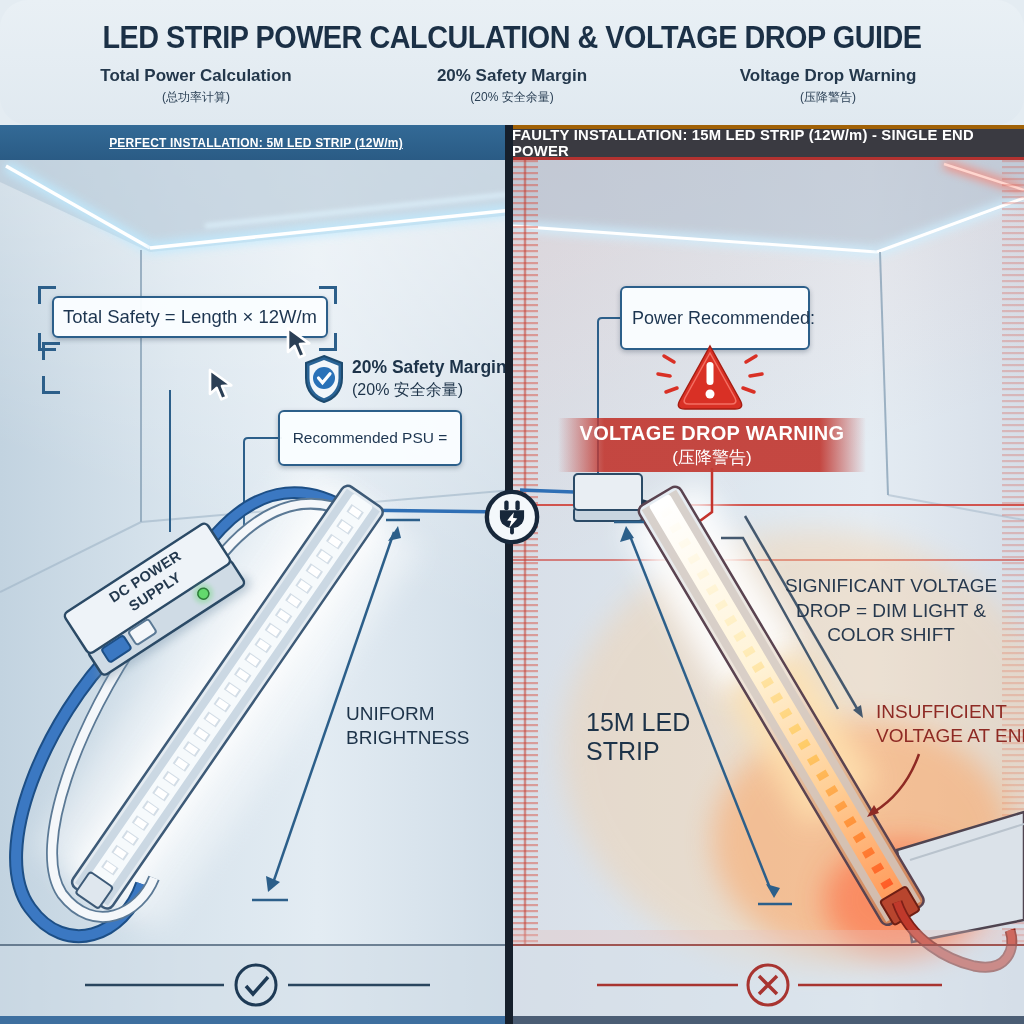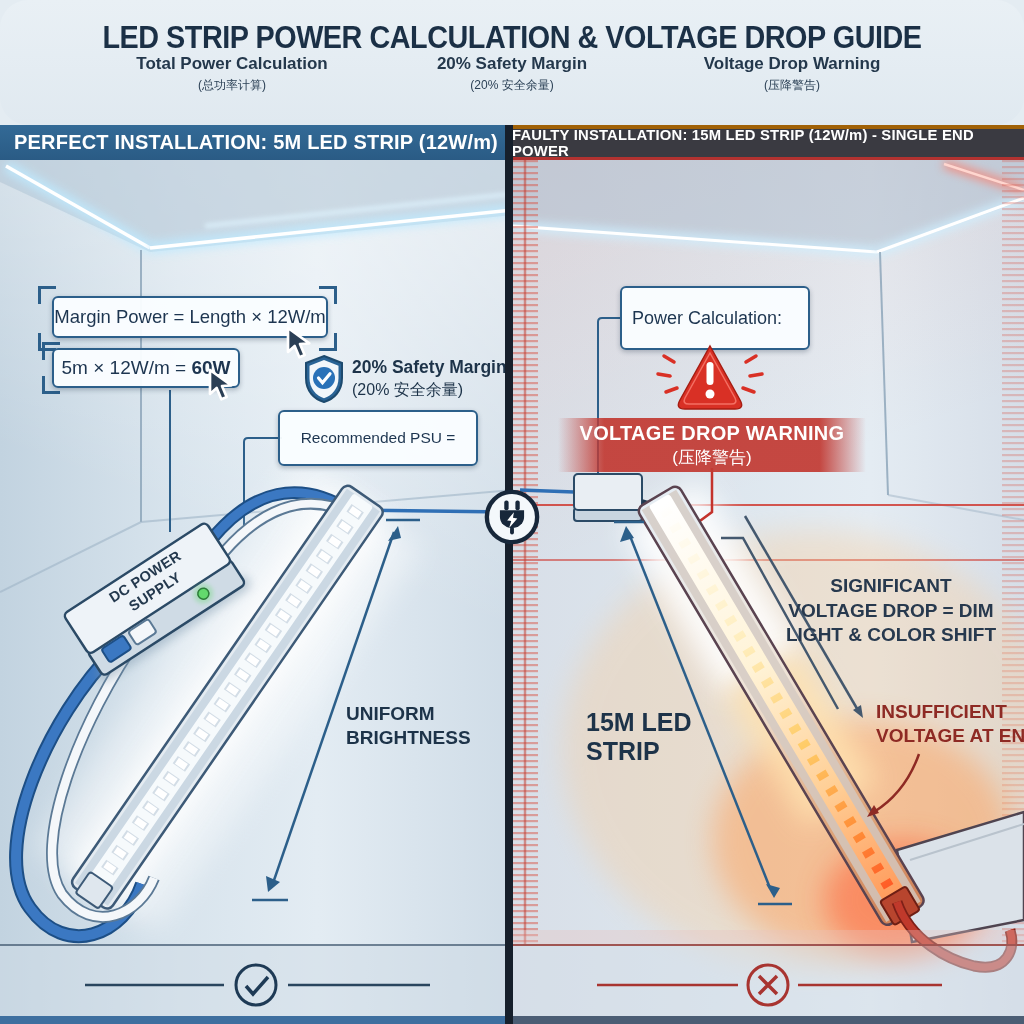--- a/index.html
+++ b/index.html
@@ -3,29 +3,29 @@
 <meta charset="utf-8">
 <style>
   html,body{margin:0;padding:0;background:#9aa7b5;}
   .canvas{position:relative;width:1024px;height:1024px;overflow:hidden;
           font-family:"Liberation Sans",sans-serif;background:#e4ecf2;}
   
   .header{position:absolute;left:0;top:0;width:1024px;height:125px;
           background:linear-gradient(180deg,#e9f0f5 0%,#e0e9f0 100%);border-radius:28px;}
   .title{margin:0;padding-top:20px;text-align:center;font-size:30px;font-weight:700;
          letter-spacing:-.5px;color:#1b3046;transform:scaleX(.96) scaleY(1.06);}
-  .subtitles{display:flex;justify-content:center;margin-top:0;}
+  .subtitles{display:flex;justify-content:center;margin-top:12px;gap:36px;}
   .subtitle{width:280px;text-align:center;color:#24384c;}
   .subtitle .en{font-size:17px;font-weight:600;}
   .subtitle .zh{font-size:12px;margin-top:3px;color:#2c4156;}
   
   .banners{position:absolute;left:0;top:125px;width:1024px;height:35px;display:flex;}
   .banner{width:512px;height:35px;display:flex;align-items:center;justify-content:center;
           color:#fff;font-weight:700;letter-spacing:.2px;box-sizing:border-box;}
-  .banner.left{background:linear-gradient(180deg,#336a96 0%,#2a5b85 100%);font-size:20px;}
+  .banner.left{background:linear-gradient(180deg,#336a96 0%,#2a5b85 100%);font-size:12px;text-decoration:underline;}
   .banner.right{background:#3a3a41;border-top:4px solid #a16207;border-bottom:3px solid #b23230;
           font-size:14.8px;}
   
   .scene{position:absolute;top:160px;width:512px;height:864px;overflow:hidden;}
   .scene-left{left:0;background:
       linear-gradient(200deg,rgba(255,255,255,.55),rgba(255,255,255,0) 45%),
       linear-gradient(90deg,#c2d3e0 0%,#d8e4ed 35%,#e3ecf3 62%,#cfdce7 100%);}
   .scene-right{left:512px;background:
       linear-gradient(160deg,rgba(255,120,90,.10),rgba(255,120,90,0) 40%),
       linear-gradient(90deg,#d8dfe8 0%,#dde6ee 40%,#e4ecf3 70%,#d6dee8 100%);}
@@ -37,21 +37,21 @@
            border-radius:6px;color:#1d3550;box-shadow:0 2px 5px rgba(20,40,60,.28);
            display:flex;flex-direction:column;align-items:center;justify-content:center;
            box-sizing:border-box;z-index:5;}
   .callout .ln{white-space:nowrap;}
   .bracket{position:absolute;width:15px;height:15px;z-index:4;}
   .bracket.tl{border-top:3px solid #2c5f8a;border-left:3px solid #2c5f8a;}
   .bracket.tr{border-top:3px solid #2c5f8a;border-right:3px solid #2c5f8a;}
   .bracket.bl{border-bottom:3px solid #2c5f8a;border-left:3px solid #2c5f8a;}
   .bracket.br{border-bottom:3px solid #2c5f8a;border-right:3px solid #2c5f8a;}
   .cursor{position:absolute;width:32px;height:36px;z-index:8;}
-  .note{position:absolute;font-weight:700;z-index:5;}
+  .note{position:absolute;font-weight:400;z-index:5;}
   .safety-block{position:absolute;left:352px;top:197px;width:170px;color:#1d3349;z-index:5;}
   .safety-block .t1{font-size:17.5px;font-weight:700;}
   .safety-block .t2{font-size:16px;margin-top:2px;}
   .psu-label{position:absolute;left:98px;top:406px;width:104px;transform:rotate(-33deg);
              font-size:14.5px;font-weight:700;letter-spacing:.3px;color:#24394e;
              text-align:center;line-height:1.25;z-index:6;}
   .red-banner{position:absolute;left:46px;top:258px;width:308px;height:54px;z-index:5;
       background:linear-gradient(90deg,rgba(194,59,52,0),rgba(194,59,52,.93) 15%,
                  rgba(194,59,52,.93) 85%,rgba(194,59,52,0));
       display:flex;flex-direction:column;align-items:center;justify-content:center;color:#fff;}
@@ -178,48 +178,45 @@
         </g>
         <rect x="0" y="856" width="512" height="8" fill="#3e6f9f"></rect>
       </g>
     </svg>
 
     <div class="bracket tl" style="left:38px;top:126px"></div>
     <div class="bracket tr" style="left:319px;top:126px"></div>
     <div class="bracket bl" style="left:38px;top:173px"></div>
     <div class="bracket br" style="left:319px;top:173px"></div>
     <div class="callout" style="left:52px;top:136px;width:276px;height:42px;font-size:18.5px">
-      <div class="ln">Margin Power = Length × 12W/m</div>
+      <div class="ln">Total Safety = Length × 12W/m</div>
     </div>
 
     <div class="bracket tl" style="left:42px;top:182px"></div>
     <div class="bracket bl" style="left:42px;top:216px"></div>
-    <div class="callout" style="left:52px;top:188px;width:188px;height:40px;font-size:19px">
-      <div class="ln"><span>5m × 12W/m = </span><b>60W</b></div>
-    </div>
 
     <svg class="cursor" style="left:284px;top:166px" viewBox="0 0 24 26">
       <path d="M3,1 L3,19 L8,14.5 L11.5,23 L15.5,21.3 L12,13 L19,12.5 Z" fill="#2b3f55" stroke="#ffffff" stroke-width="2" stroke-linejoin="round"></path>
     </svg>
     <svg class="cursor" style="left:206px;top:208px" viewBox="0 0 24 26">
       <path d="M3,1 L3,19 L8,14.5 L11.5,23 L15.5,21.3 L12,13 L19,12.5 Z" fill="#2b3f55" stroke="#ffffff" stroke-width="2" stroke-linejoin="round"></path>
     </svg>
 
     <svg class="shield-icon" viewBox="0 0 44 50">
       <path d="M22,2 L40,9 V24 C40,37 32,45 22,48 C12,45 4,37 4,24 V9 Z" fill="#2a6496" stroke="#1d4a6e" stroke-width="2"></path>
       <path d="M22,6 L36.5,11.7 V24 C36.5,34.5 30,41.6 22,44.3 C14,41.6 7.5,34.5 7.5,24 V11.7 Z" fill="#f2f7fb"></path>
       <circle cx="22" cy="24" r="11" fill="#2a72b8"></circle>
       <path d="M16.5,24 l4,4.7 7.5,-9" fill="none" stroke="#ffffff" stroke-width="3.2" stroke-linecap="round"></path>
     </svg>
     <div class="safety-block">
       <div class="t1">20% Safety Margin</div>
       <div class="t2">(20% 安全余量)</div>
     </div>
 
-    <div class="callout" style="left:278px;top:250px;width:200px;height:56px;font-size:15.5px;line-height:1.45">
+    <div class="callout" style="left:278px;top:250px;width:184px;height:56px;font-size:15.5px;line-height:1.45">
       <div class="ln">Recommended PSU =</div>
     </div>
 
     <div class="psu-label">DC POWER SUPPLY</div>
 
     <div class="note" style="left:346px;top:542px;width:140px;font-size:19px;color:#1d3349;line-height:1.25">UNIFORM BRIGHTNESS</div>
   </section>
 
   <section class="scene scene-right">
     <svg class="art" width="512" height="864" viewBox="0 0 512 864">
@@ -344,21 +341,21 @@
         <line x1="286" y1="825" x2="430" y2="825" stroke="#a83430" stroke-width="2.5"></line>
         <g fill="none" stroke="#a83430">
           <circle cx="256" cy="825" r="20" stroke-width="3"></circle>
           <path d="M247,816 L265,834 M265,816 L247,834" stroke-width="3.5"></path>
         </g>
         <rect x="0" y="856" width="512" height="8" fill="#4b5d74"></rect>
       </g>
     </svg>
 
     <div class="callout" style="left:108px;top:126px;width:190px;height:64px;font-size:18px;line-height:1.5;align-items:flex-start;padding-left:10px">
-      <div class="ln">Power Calculation:</div>
+      <div class="ln">Power Recommended:</div>
     </div>
 
     <svg class="tri-icon" viewBox="0 0 128 82">
       <g stroke="#d93025" stroke-width="3.5" stroke-linecap="round">
         <line x1="18" y1="18" x2="28" y2="24"></line>
           <line x1="12" y1="36" x2="24" y2="38"></line>
           <line x1="20" y1="54" x2="31" y2="50"></line>
         <line x1="110" y1="18" x2="100" y2="24"></line>
           <line x1="116" y1="36" x2="104" y2="38"></line>
           <line x1="108" y1="54" x2="97" y2="50"></line>

